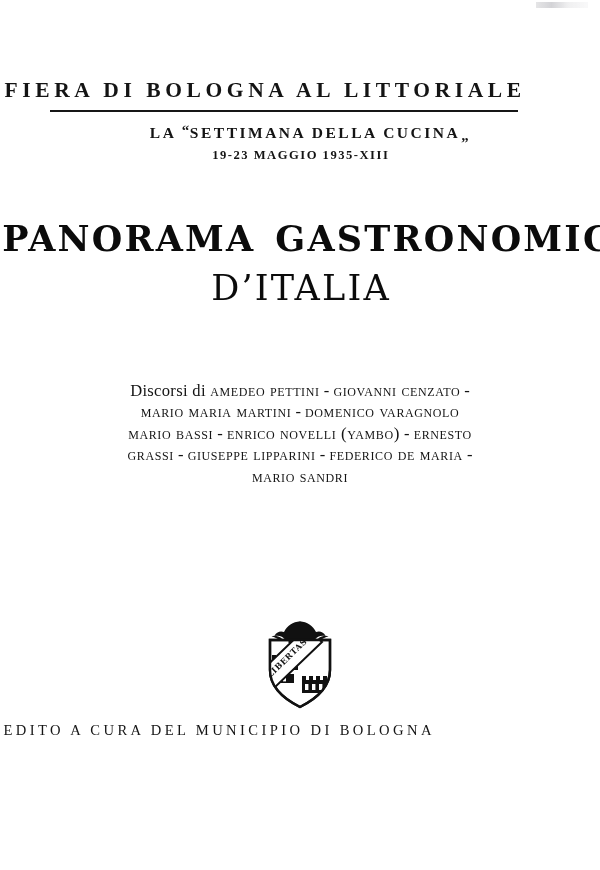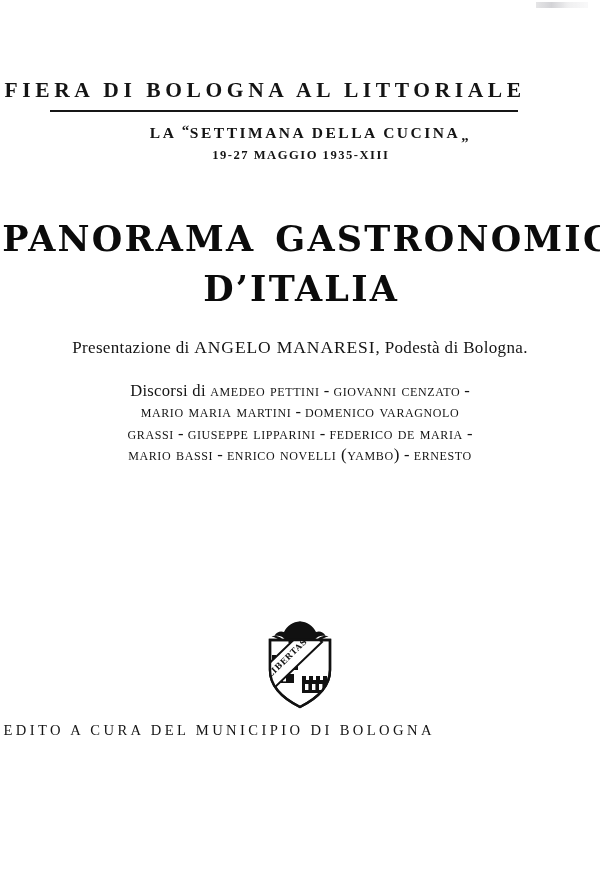--- a/index.html
+++ b/index.html
@@ -129,21 +129,21 @@
     width: 20px;
   }
   .title-sub {
     position: absolute;
     top: 268px;
     left: 0;
     width: 600px;
     text-align: center;
     font-family: "DejaVu Serif", "Liberation Serif", serif;
     font-size: 35px;
-    font-weight: 700;
+    font-weight: 400;
     letter-spacing: 2.2px;
     text-indent: 2.2px;
     color: #0b0b0b;
     white-space: nowrap;
   }
 
   
   .presentation {
     position: absolute;
     top: 337px;
@@ -223,33 +223,33 @@
 
 <div class="page">
 
   <div class="scan-artifact"></div>
 
   <div class="fair-header">FIERA DI BOLOGNA AL LITTORIALE</div>
   <div class="header-rule"></div>
 
   <div class="event-name"><span>LA </span><span class="q-open">“</span><span>SETTIMANA DELLA CUCINA</span><span class="q-close">„</span></div>
 
-  <div class="event-dates">19-27 MAGGIO 1935-XIII</div>
+  <div class="event-dates">19-23 MAGGIO 1935-XIII</div>
 
   <div class="title-main"><span>PANORAMA</span><span class="gap"></span><span>GASTRONOMICO</span></div>
 
   <div class="title-sub">D’ITALIA</div>
 
-  <div class="presentation"><span>Presentazione di </span><span class="caps">ANGELO MANARESI</span><span>, Podestà di Bologna.</span></div>
 
   <div class="contributors" id="contributors-block">
       <div class="contrib-line"><span class="lead">Discorsi  di  </span><span class="nm">Amedeo  Pettini</span><span class="sep"> - </span><span class="nm">Giovanni  Cenzato</span><span class="sep"> -</span></div>
       <div class="contrib-line"><span class="nm">Mario  Maria  Martini</span><span class="sep">  -  </span><span class="nm">Domenico  Varagnolo</span></div>
+      <div class="contrib-line"><span class="nm">Mario  Bassi</span><span class="sep"> - </span><span class="nm">Enrico  Novelli  (Yambo)</span><span class="sep"> - </span><span class="nm">Ernesto</span></div>
       <div class="contrib-line"><span class="nm">Grassi</span><span class="sep"> - </span><span class="nm">Giuseppe  Lipparini</span><span class="sep"> - </span><span class="nm">Federico  de  Maria</span><span class="sep"> -</span></div>
-      <div class="contrib-line"><span class="nm">Mario  Bassi</span><span class="sep"> - </span><span class="nm">Enrico  Novelli  (Yambo)</span><span class="sep"> - </span><span class="nm">Ernesto</span></div>
+      <div class="contrib-line"><span class="nm">Mario  Sandri</span></div>
     </div>
 
   <div class="emblem">
     <svg viewBox="0 0 76 92" xmlns="http://www.w3.org/2000/svg" aria-hidden="true">
       <defs>
         <clipPath id="shieldClip">
           <path d="M8 22 L68 22 L68 52 Q68 74 38 89 Q8 74 8 52 Z"></path>
         </clipPath>
       </defs>
 

